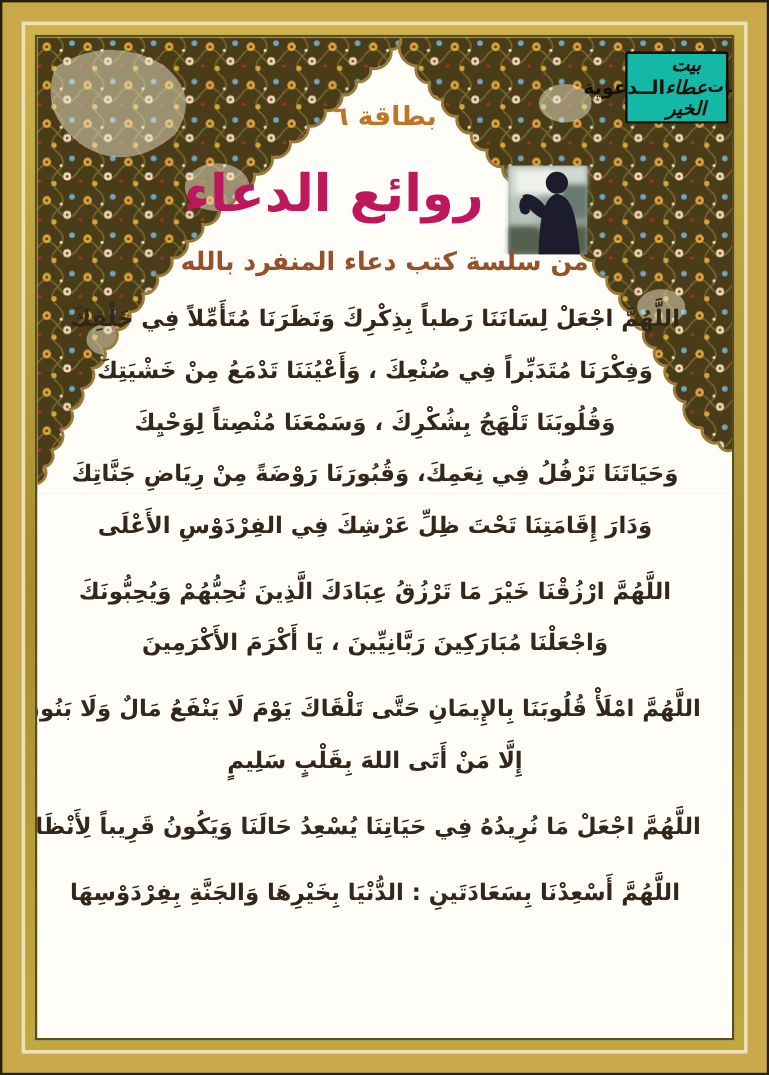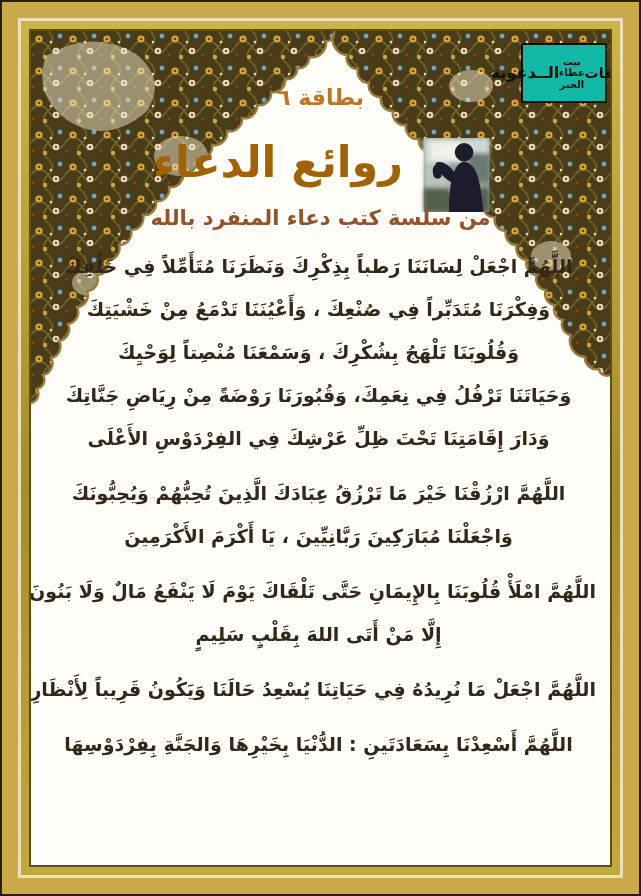--- a/index.html
+++ b/index.html
@@ -13,36 +13,36 @@
   .b4{width:100%;height:100%;padding:8px;background:linear-gradient(180deg,#cdb349,#a68d2c 55%,#c2a93e);}
   .white{position:relative;width:100%;height:100%;border:2px solid #5f4e12;background:#fffdf8;overflow:hidden;}
 
   .arch-svg{position:absolute;top:0;left:0;width:100%;height:380px;z-index:1;display:block;}
 
   .badge{position:absolute;top:12px;right:3px;width:86px;height:60px;z-index:3;
          background:#14b8a6;border:2px solid #141008;border-radius:2px;
          display:flex;justify-content:center;align-items:center;
          color:#141008;line-height:1.15;text-align:center;direction:rtl;}
   .badge .bl1{font-size:14px;font-weight:bold;}
-  .badge .bl2{font-size:10px;font-weight:bold;}
+  .badge .bl2{font-size:16px;font-weight:bold;font-style:italic;}
   .badge .bl3{font-size:16px;font-weight:bold;}
 
   .card-number{position:absolute;top:54px;left:0;right:0;z-index:2;text-align:center;
                direction:rtl;font-size:22px;font-weight:bold;color:#bf7526;}
   .main-title{position:absolute;top:106px;right:207px;z-index:2;white-space:nowrap;
-              direction:rtl;font-size:43px;font-weight:bold;color:#a16207;}
+              direction:rtl;font-size:43px;font-weight:bold;color:#be185d;}
   .photo{position:absolute;top:107px;left:387px;width:77px;height:74px;z-index:2;}
   .photo svg{display:block;width:100%;height:100%;}
   .subtitle{position:absolute;top:175px;left:0;right:0;z-index:2;text-align:center;
             direction:rtl;font-size:21px;font-weight:bold;color:#94512a;}
 
   .body-text{position:absolute;top:214px;left:10px;right:10px;z-index:2;
              direction:rtl;text-align:center;color:#33261a;
              font-size:19px;font-weight:bold;line-height:43px;}
-  .prayer{margin:0 4px 12px 0;}
+  .prayer{margin:0 16px 12px 0;}
   .pline{white-space:nowrap;}
 
   .website{position:absolute;left:4px;bottom:3px;z-index:2;
            font-family:"DejaVu Serif", serif;font-style:italic;font-weight:bold;
            font-size:23px;color:#0d0a06;letter-spacing:0.5px;}
 </style>
 </head>
 <body>
 
 <div class="card">

